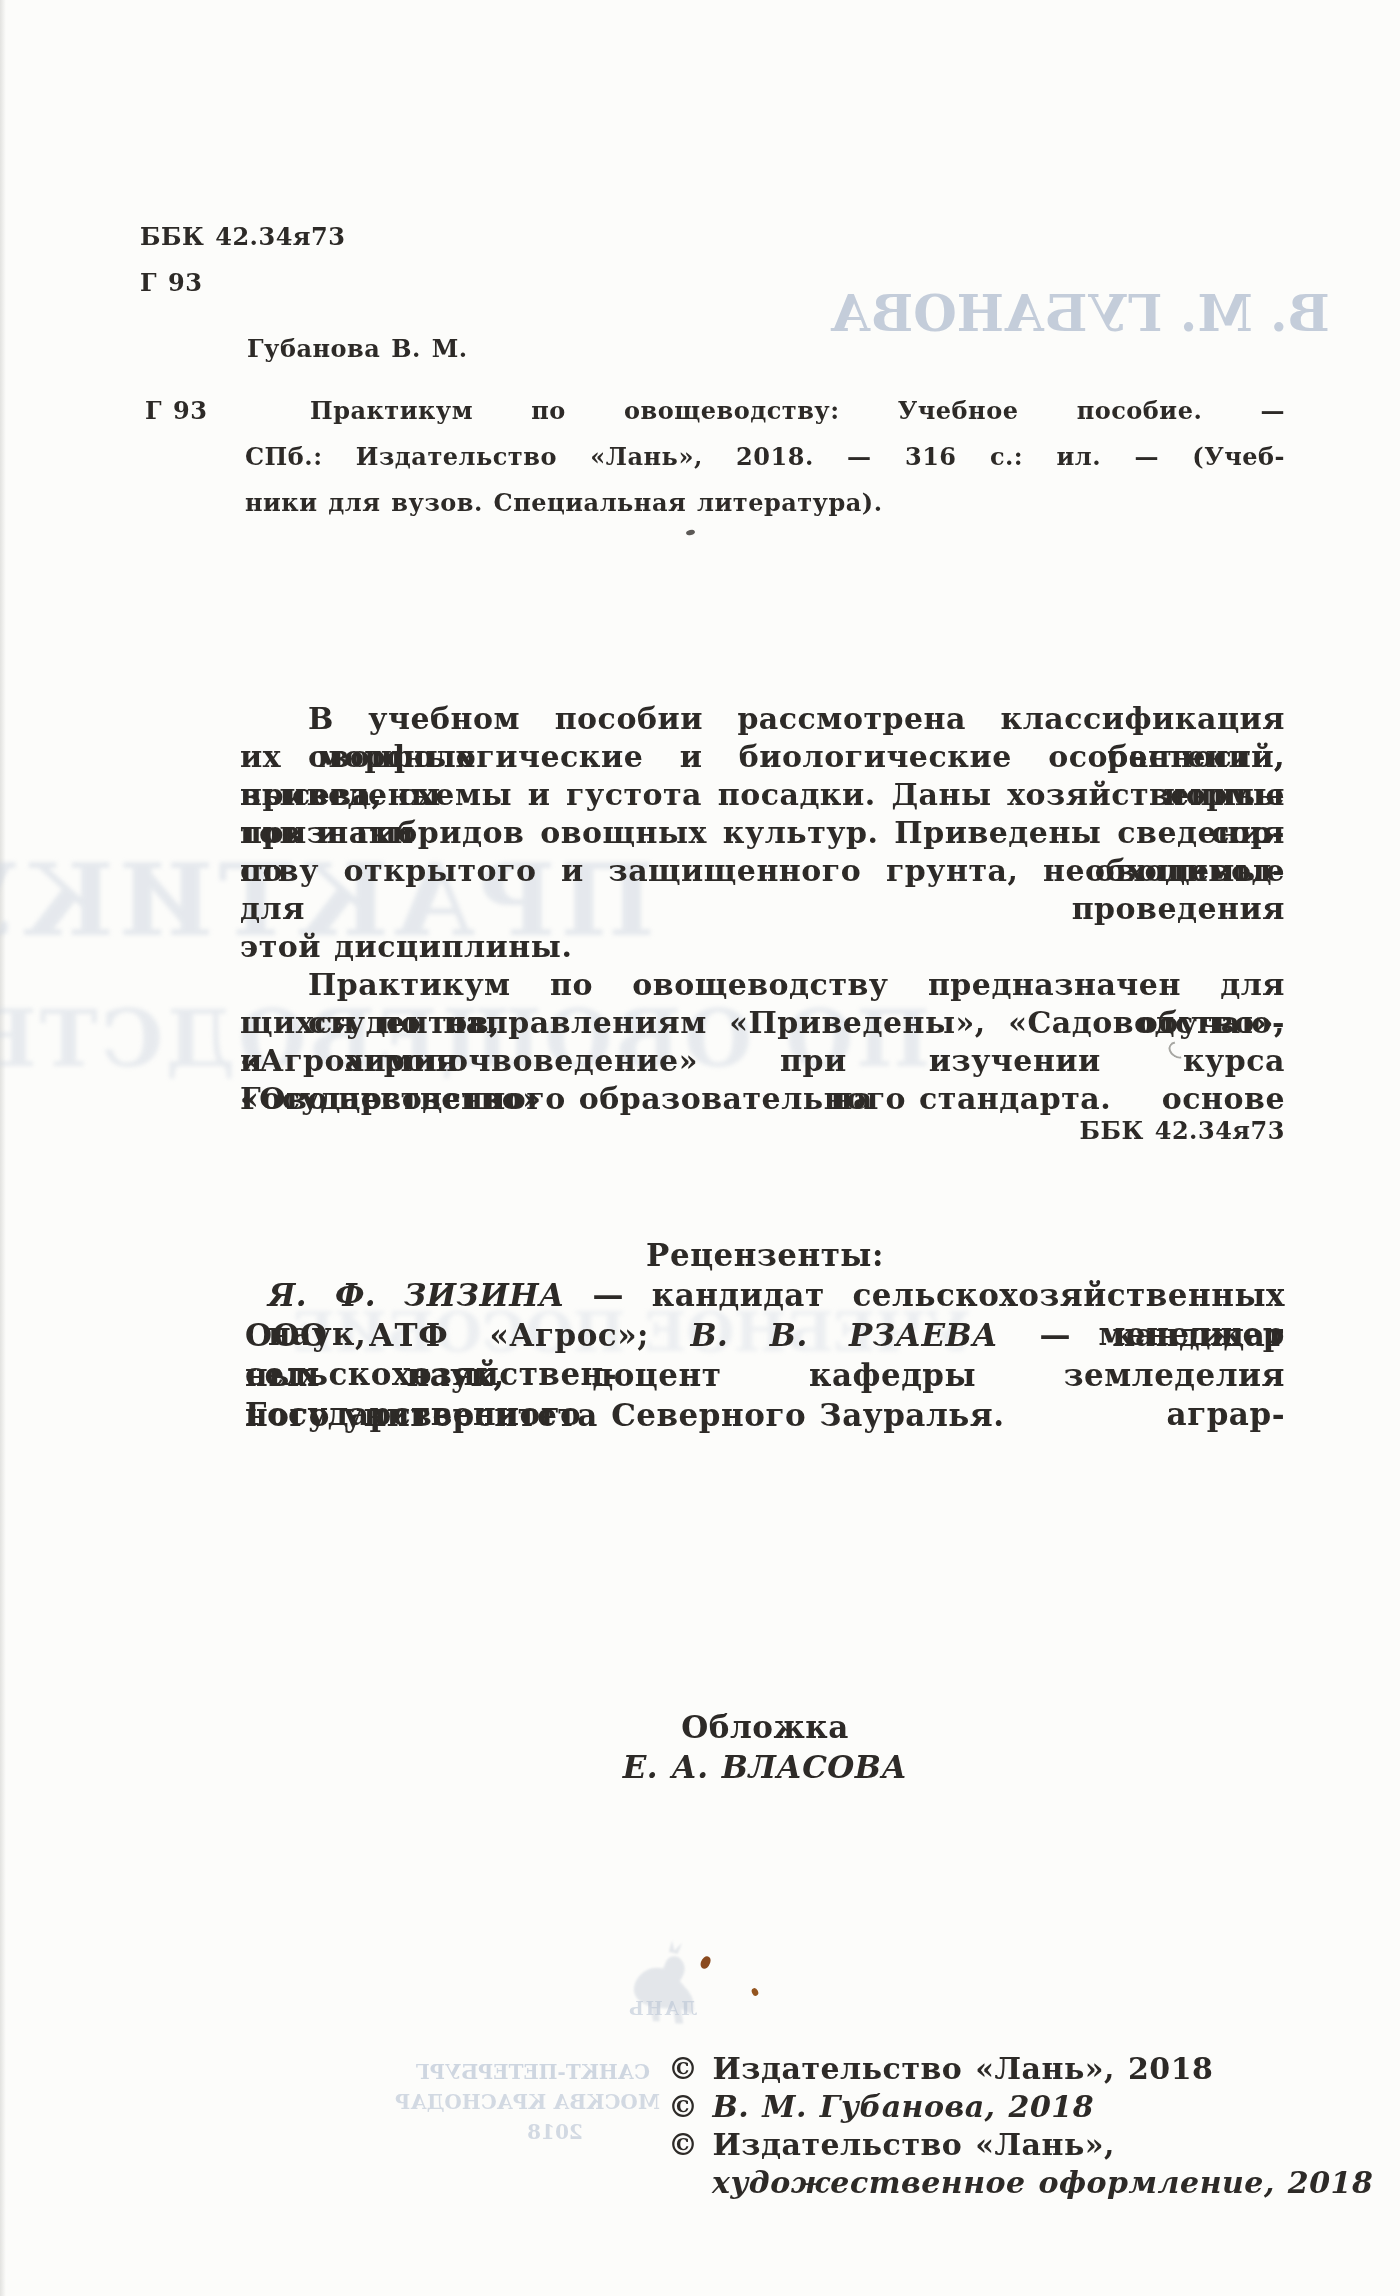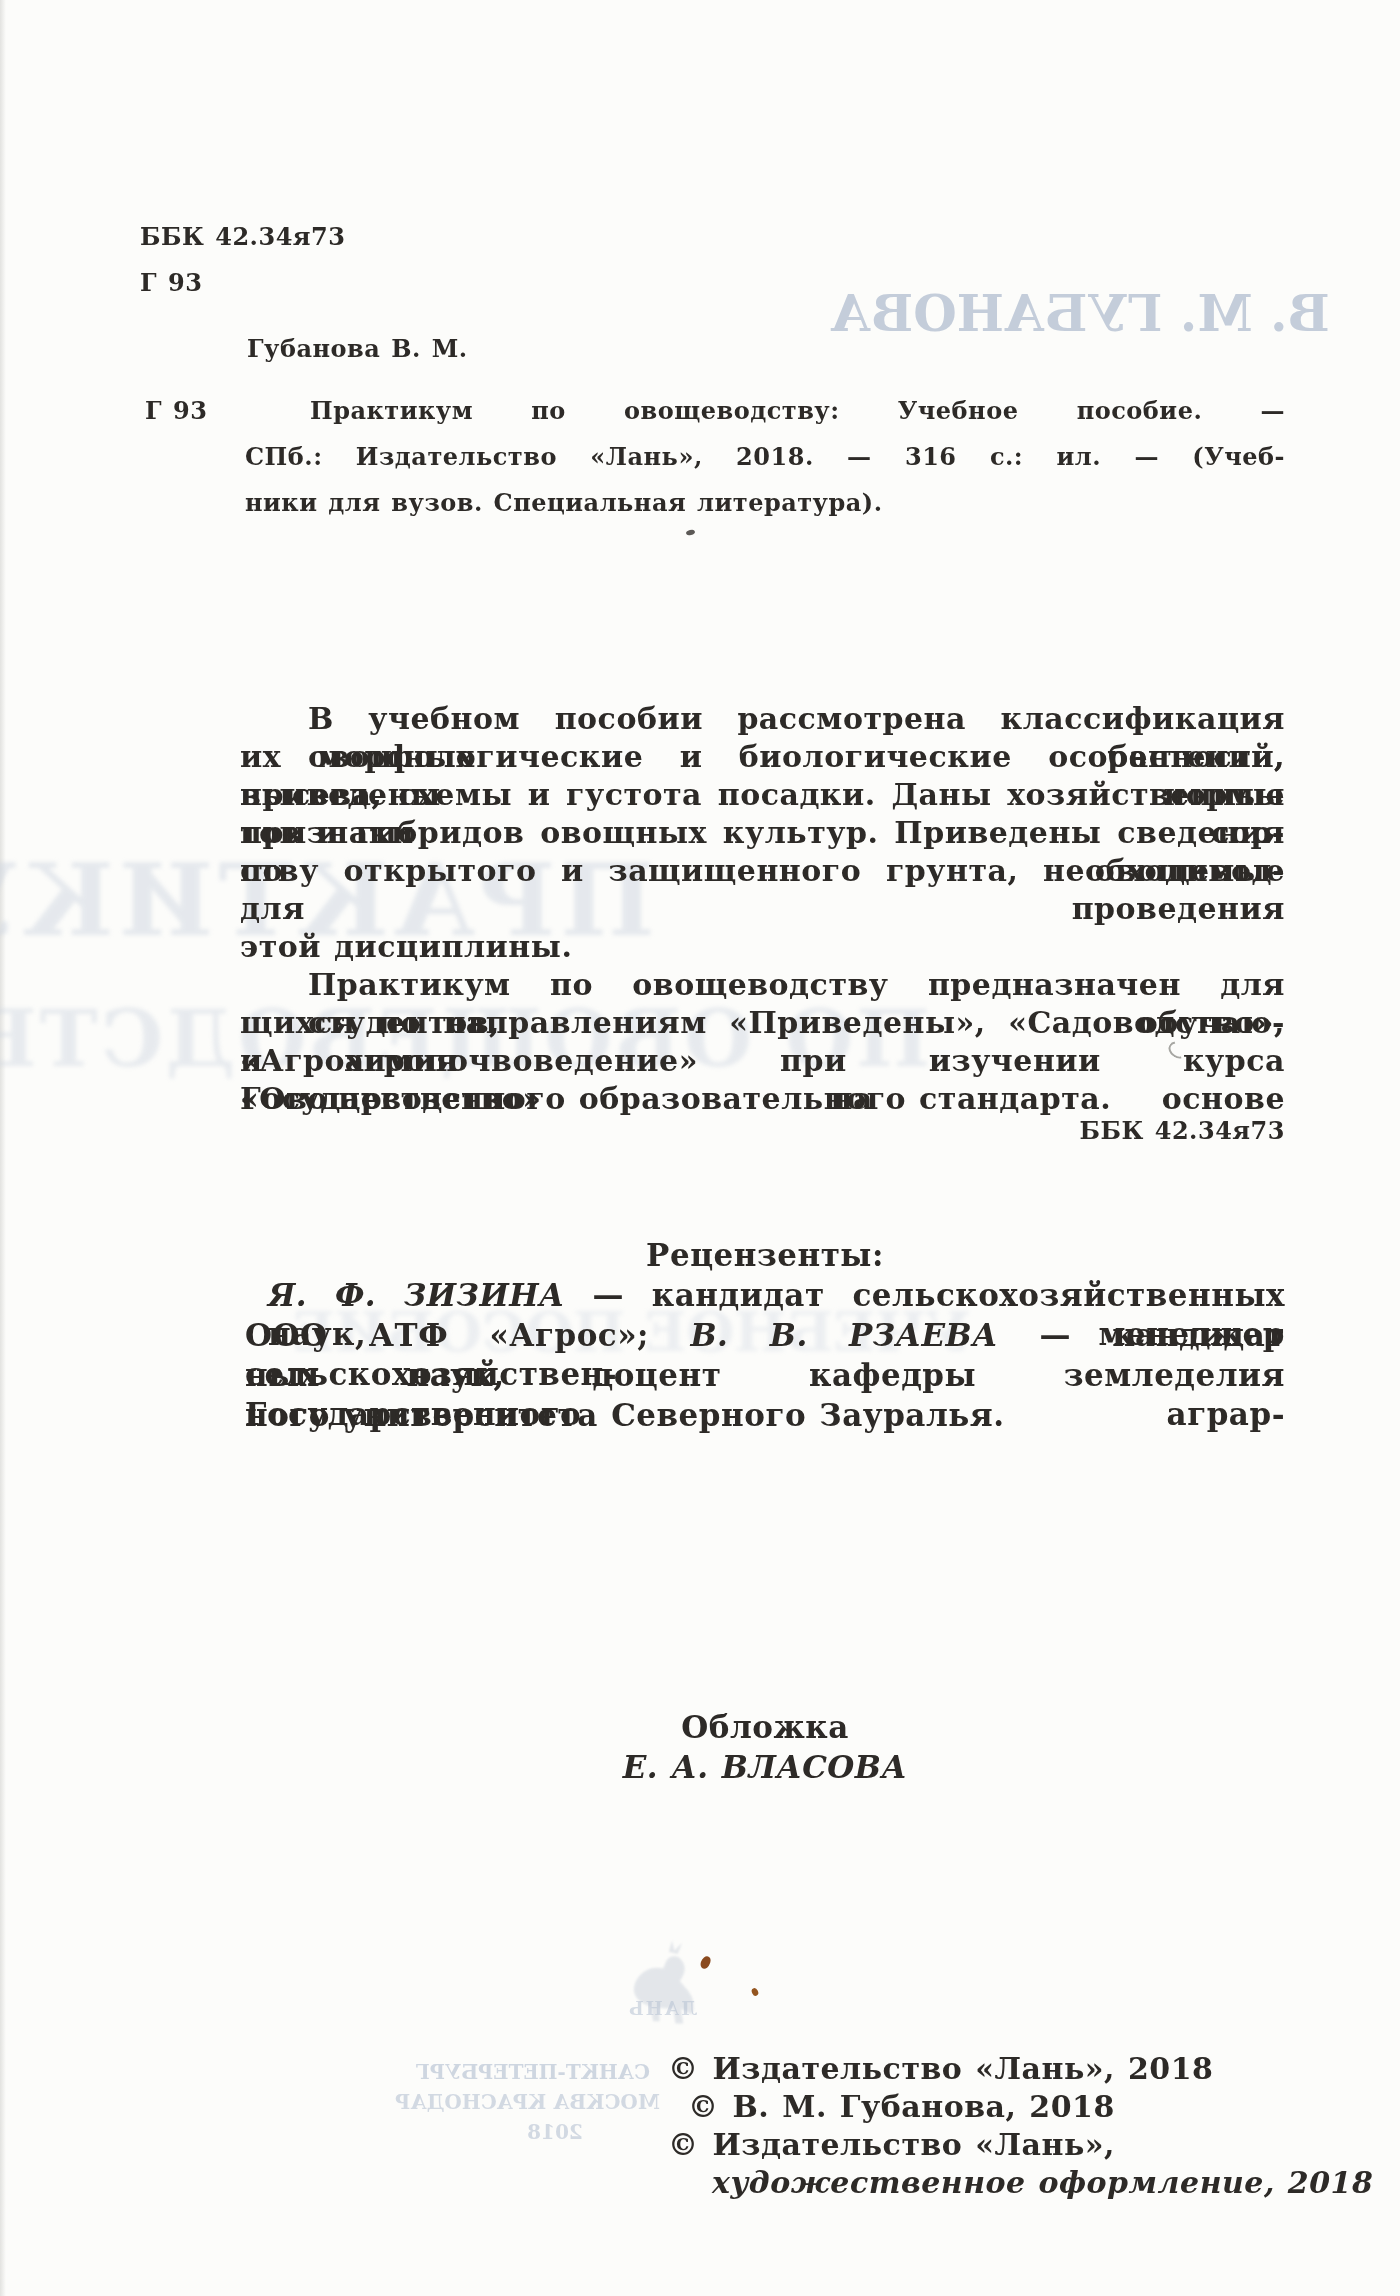--- a/index.html
+++ b/index.html
@@ -86,21 +86,21 @@
     <path fill="#c6cdd8" d="M22,66 C20,52 30,46 34,40 C29,33 28,27 33,21 C36,17 43,17 46,22 L49,29
       C60,26 70,32 74,42 C78,52 71,60 60,63 L58,76 L52,76 L53,64 L40,65 L38,78 L31,78 L33,65
       C27,66 23,74 22,66 Z"></path>
     <path fill="#c6cdd8" d="M36,16 L32,6 L39,13 L41,4 L44,14 Z"></path>
   </svg>
   <div class="ghost" style="left:602px;top:1998px;width:120px;font-size:18px;text-align:center;opacity:.55;letter-spacing:2px;">ЛАНЬ</div>
 
   <div class="t sz-md" style="left:668px;top:2018px;">
     <span class="cmark">©</span><span>Издательство «Лань», 2018</span>
   </div>
-  <div class="t sz-md" style="left:688px;top:2056px;">
+  <div class="t sz-md" style="left:668px;top:2056px;font-style:italic;">
     <span class="cmark">©</span><span>В. М. Губанова, 2018</span>
   </div>
   <div class="t sz-md" style="left:668px;top:2094px;">
     <span class="cmark">©</span><span>Издательство «Лань»,</span>
   </div>
   <div class="t sz-md" style="left:712px;top:2132px;font-style:italic;">
     <span>художественное оформление, 2018</span>
   </div>
 
   <div class="ghost" style="left:460px;top:2060px;width:190px;font-size:20px;text-align:center;opacity:.65;filter:blur(.4px);">САНКТ-ПЕТЕРБУРГ</div>

